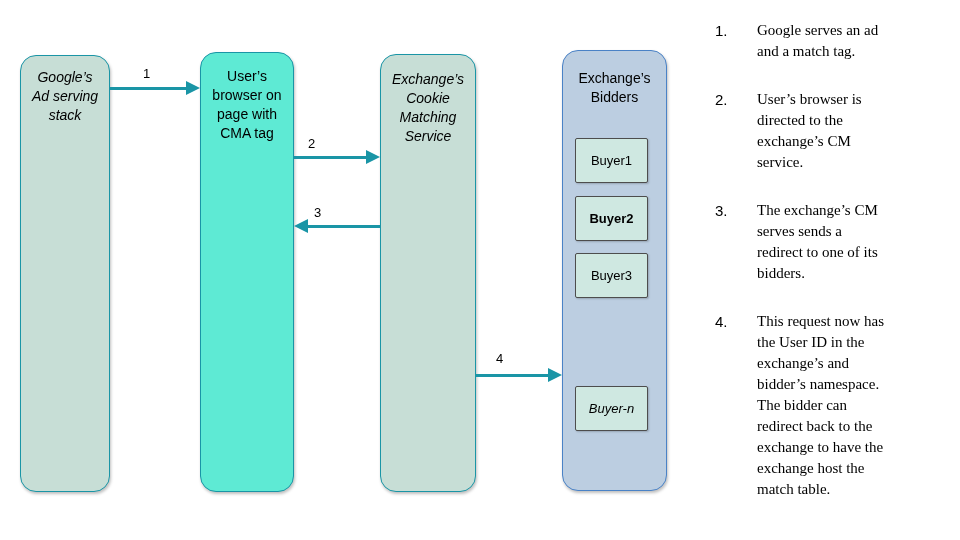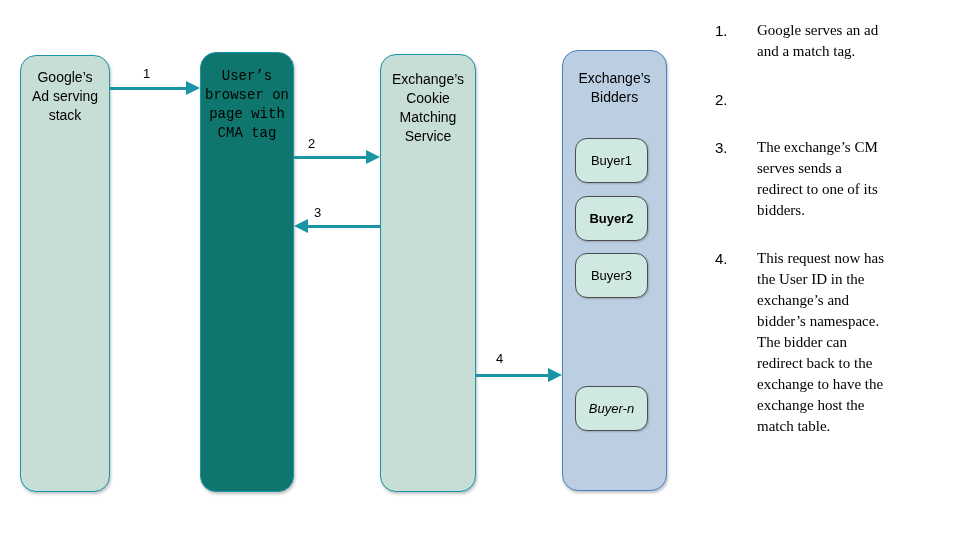--- a/index.html
+++ b/index.html
@@ -8,41 +8,41 @@
 
   .canvas { position: absolute; left: 0; top: 0; width: 960px; height: 540px; }
 
   
   .node {
     position: absolute;
     border-radius: 16px;
     border: 1.5px solid #1a95a6;
     box-shadow: 1px 2px 3px rgba(0,0,0,0.25);
   }
-  .node.green { background: #c7ded6; }
-  .node.blue  { background: #0f766e; font-family: Liberation Mono, monospace; }
+  .node.green { background: #c7ded6; font-style: italic; }
+  .node.blue  { background: #5eead4; }
   .node.bidders { background: #bccee1; border-color: #4a82c6; }
 
   .node-label {
     display: block;
     text-align: center;
     font-size: 14px;
     line-height: 19px;
     white-space: pre-line;
   }
 
   
   .buyer {
     position: absolute;
     left: 12px;
     width: 73px;
     height: 45px;
     background: #cfe8e1;
     border: 1px solid #4d4d4d;
-    border-radius: 12px;
+    border-radius: 2px;
     box-shadow: 1px 1px 2px rgba(0,0,0,0.2);
     display: flex;
     align-items: center;
     justify-content: center;
     font-size: 13px;
   }
 
   
   .arrow { position: absolute; height: 14px; }
   .arrow .shaft {
@@ -153,20 +153,24 @@
   <span class="arrow-num" style="left:496px; top:351px;">4</span>
 
   <div class="steps">
     <div class="step">
       <span class="num">1.</span>
       <span class="txt">Google serves an ad
 and a match tag.</span>
     </div>
     <div class="step">
       <span class="num">2.</span>
+      <span class="txt">User’s browser is
+directed to the
+exchange’s CM
+service.</span>
     </div>
     <div class="step">
       <span class="num">3.</span>
       <span class="txt">The exchange’s CM
 serves sends a
 redirect to one of its
 bidders.</span>
     </div>
     <div class="step">
       <span class="num">4.</span>

